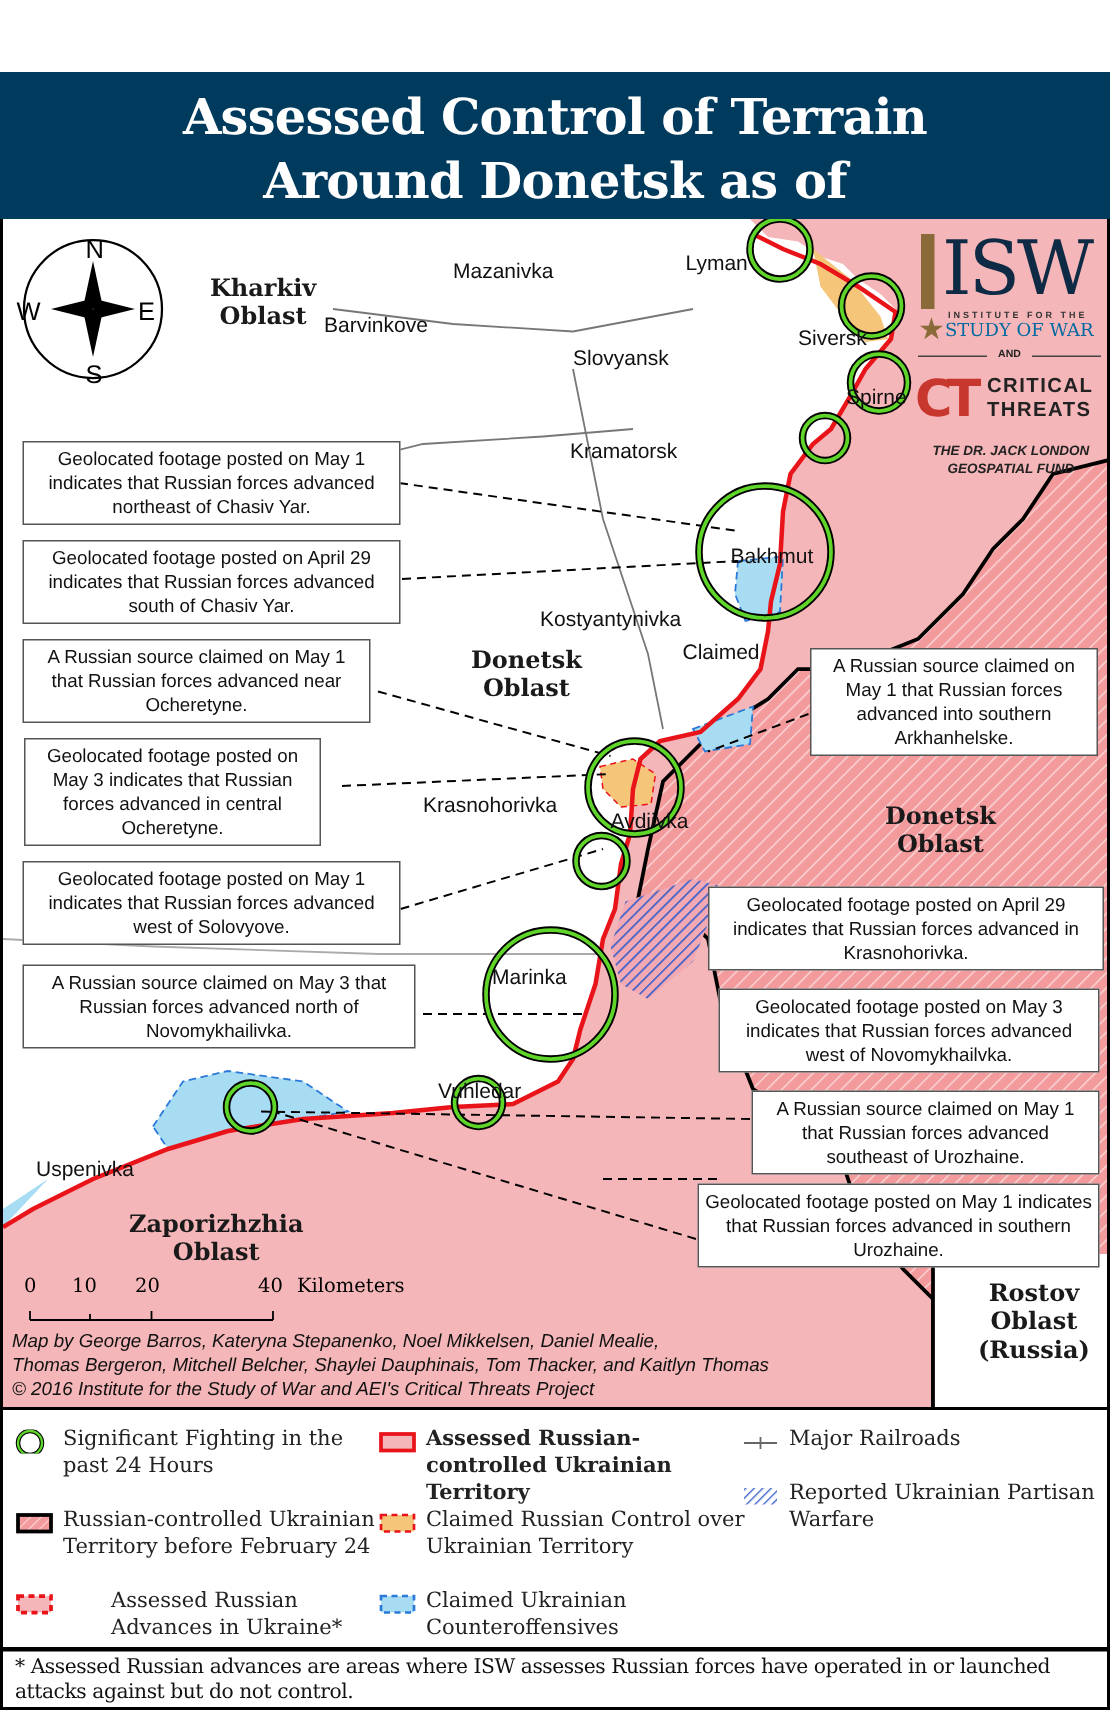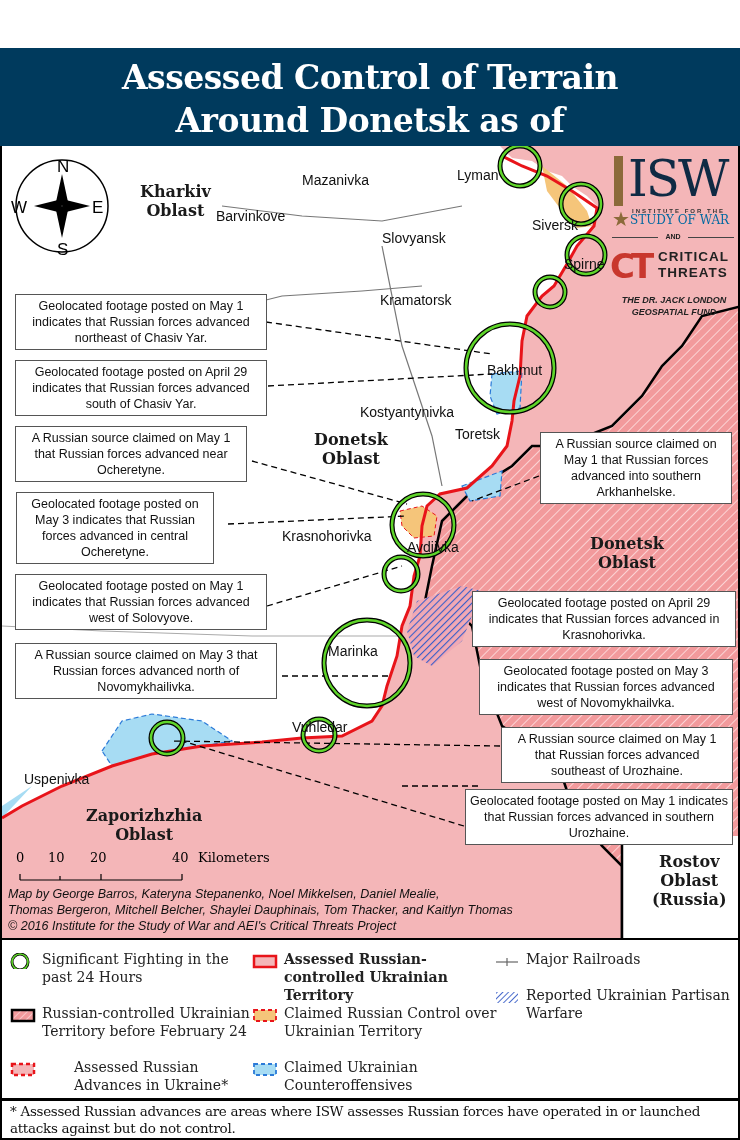--- a/index.html
+++ b/index.html
@@ -177,21 +177,21 @@
 
   <div class="place" style="left:300px;top:26px;">Mazanivka</div>
   <div class="place" style="left:214px;top:62px;">Barvinkove</div>
   <div class="place" style="left:455px;top:21px;">Lyman</div>
   <div class="place" style="left:380px;top:84px;">Slovyansk</div>
   <div class="place" style="left:530px;top:71px;">Siversk</div>
   <div class="place" style="left:562px;top:110px;">Spirne</div>
   <div class="place" style="left:378px;top:146px;">Kramatorsk</div>
   <div class="place" style="left:485px;top:216px;">Bakhmut</div>
   <div class="place" style="left:358px;top:258px;">Kostyantynivka</div>
-  <div class="place" style="left:453px;top:280px;">Toretsk</div>
+  <div class="place" style="left:453px;top:280px;">Claimed</div>
   <div class="place" style="left:280px;top:382px;">Krasnohorivka</div>
   <div class="place" style="left:405px;top:393px;">Avdiivka</div>
   <div class="place" style="left:326px;top:497px;">Marinka</div>
   <div class="place" style="left:290px;top:573px;">Vuhledar</div>
   <div class="place" style="left:22px;top:625px;">Uspenivka</div>
 
   <div class="callout" style="left:13px;top:148px;width:252px;">Geolocated footage posted on May 1 indicates that Russian forces advanced northeast of Chasiv Yar.</div>
   <div class="callout" style="left:13px;top:214px;width:252px;">Geolocated footage posted on April 29 indicates that Russian forces advanced south of Chasiv Yar.</div>
   <div class="callout" style="left:13px;top:280px;width:232px;">A Russian source claimed on May 1 that Russian forces advanced near Ocheretyne.</div>
   <div class="callout" style="left:14px;top:346px;width:198px;">Geolocated footage posted on May 3 indicates that Russian forces advanced in central Ocheretyne.</div>

